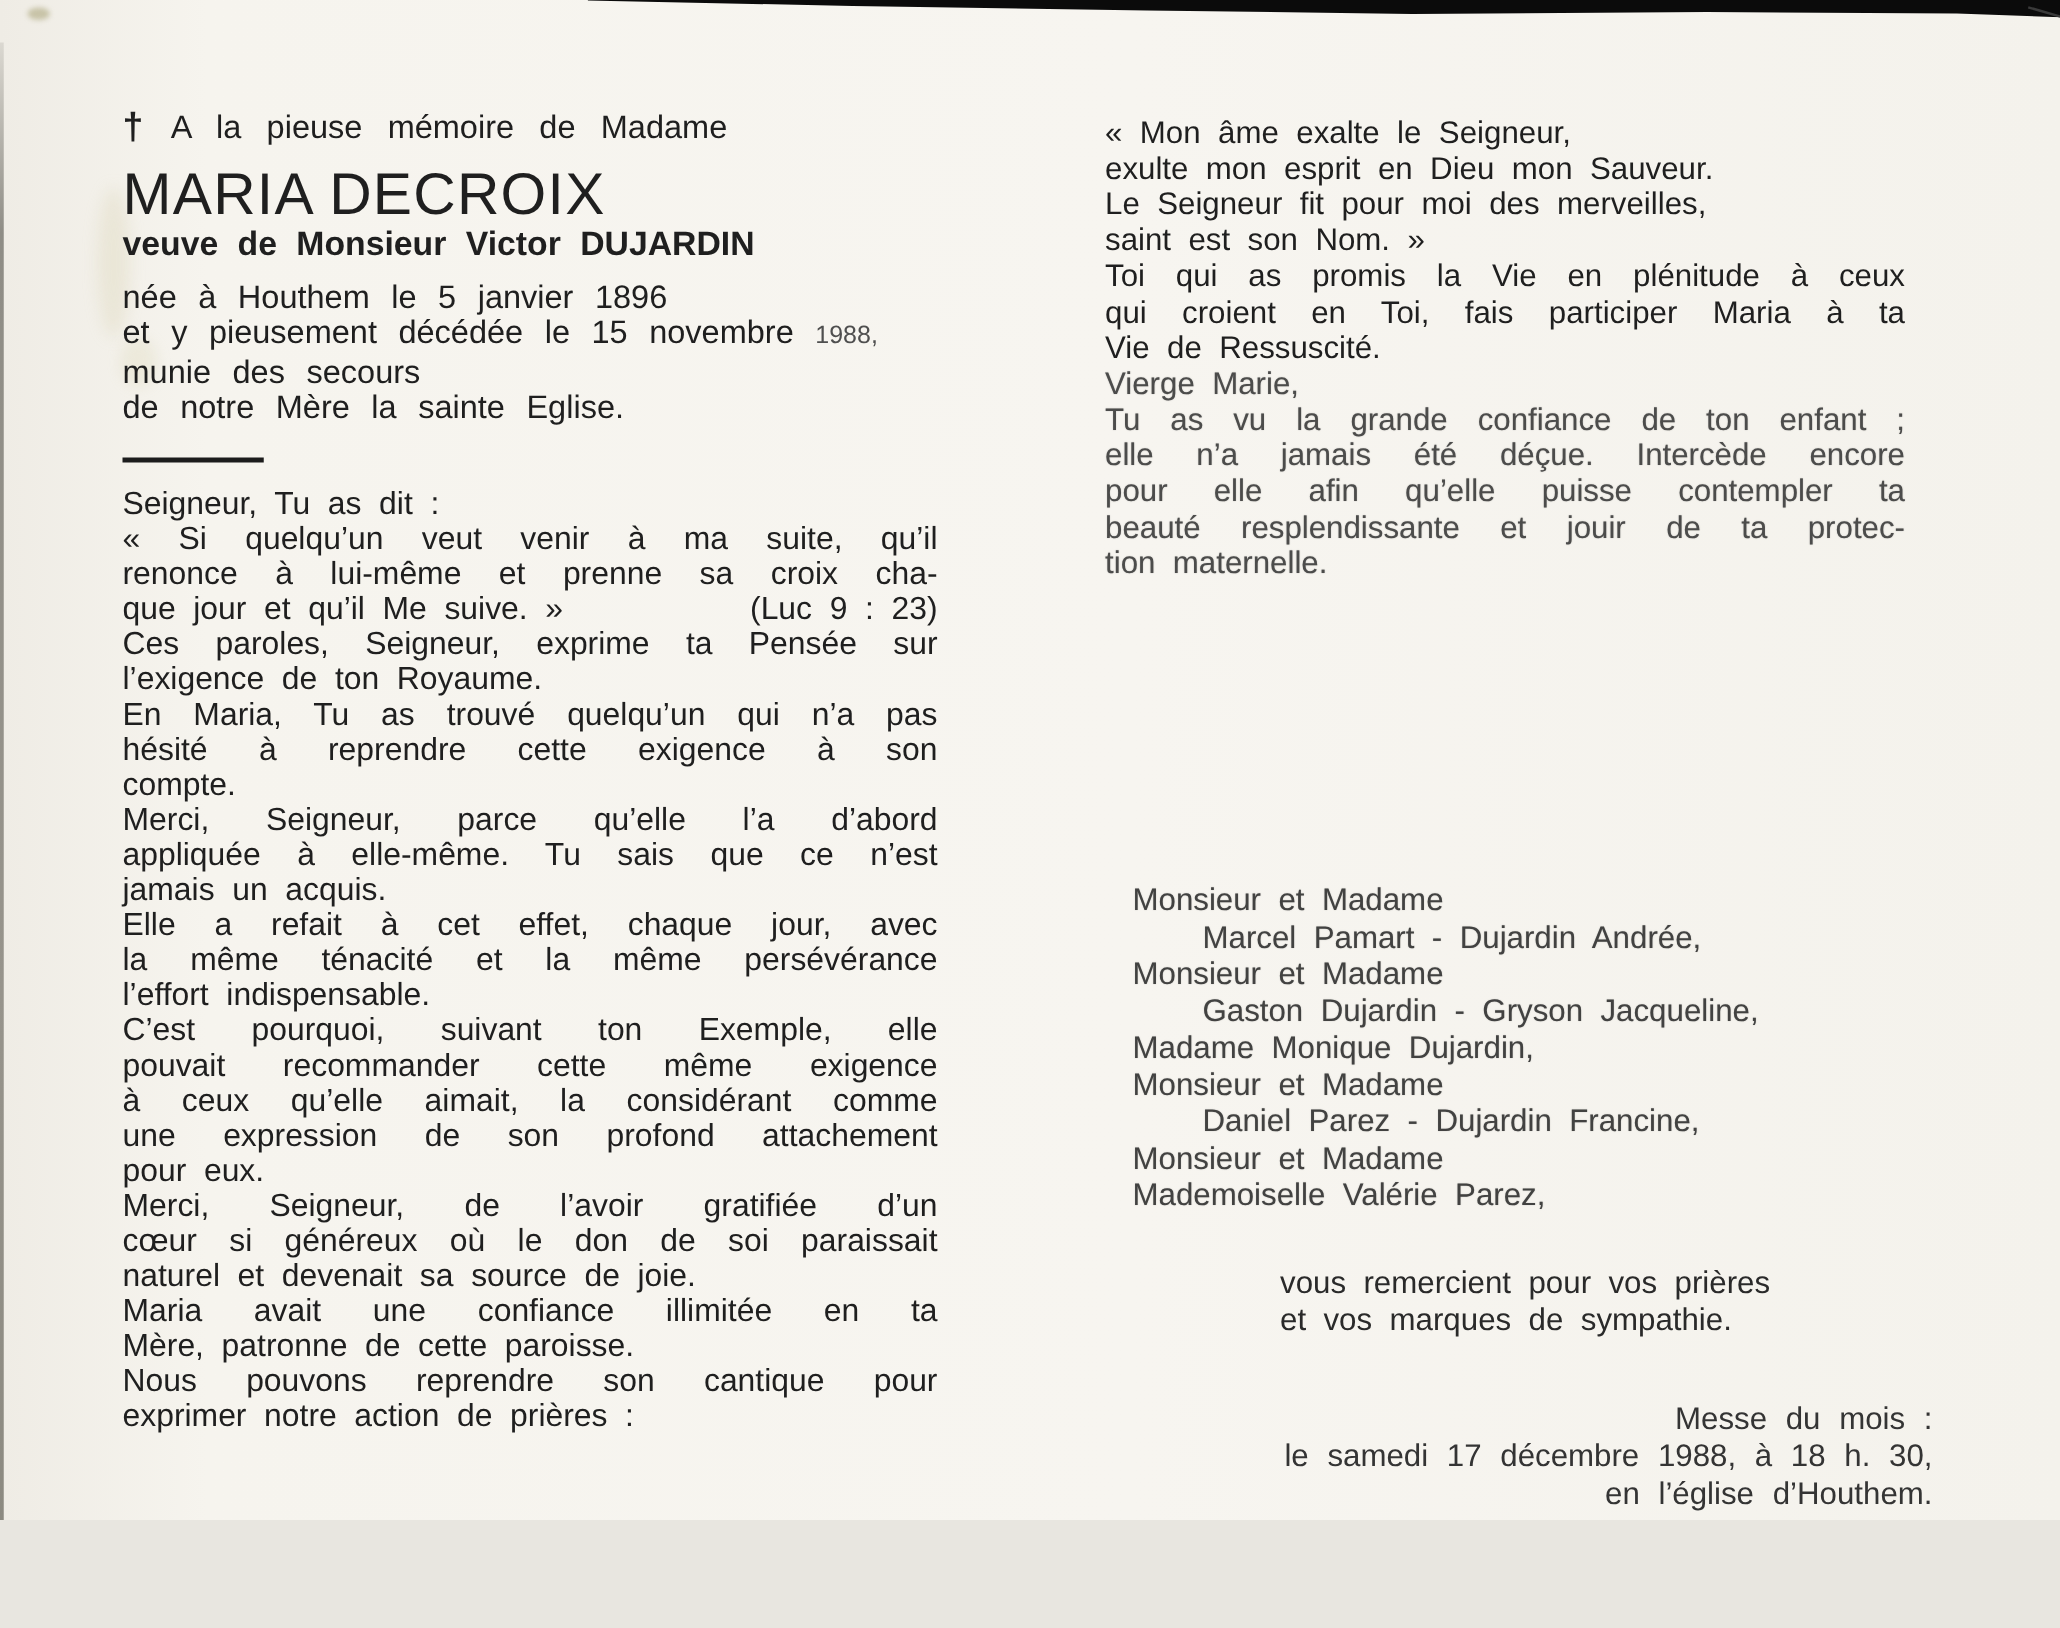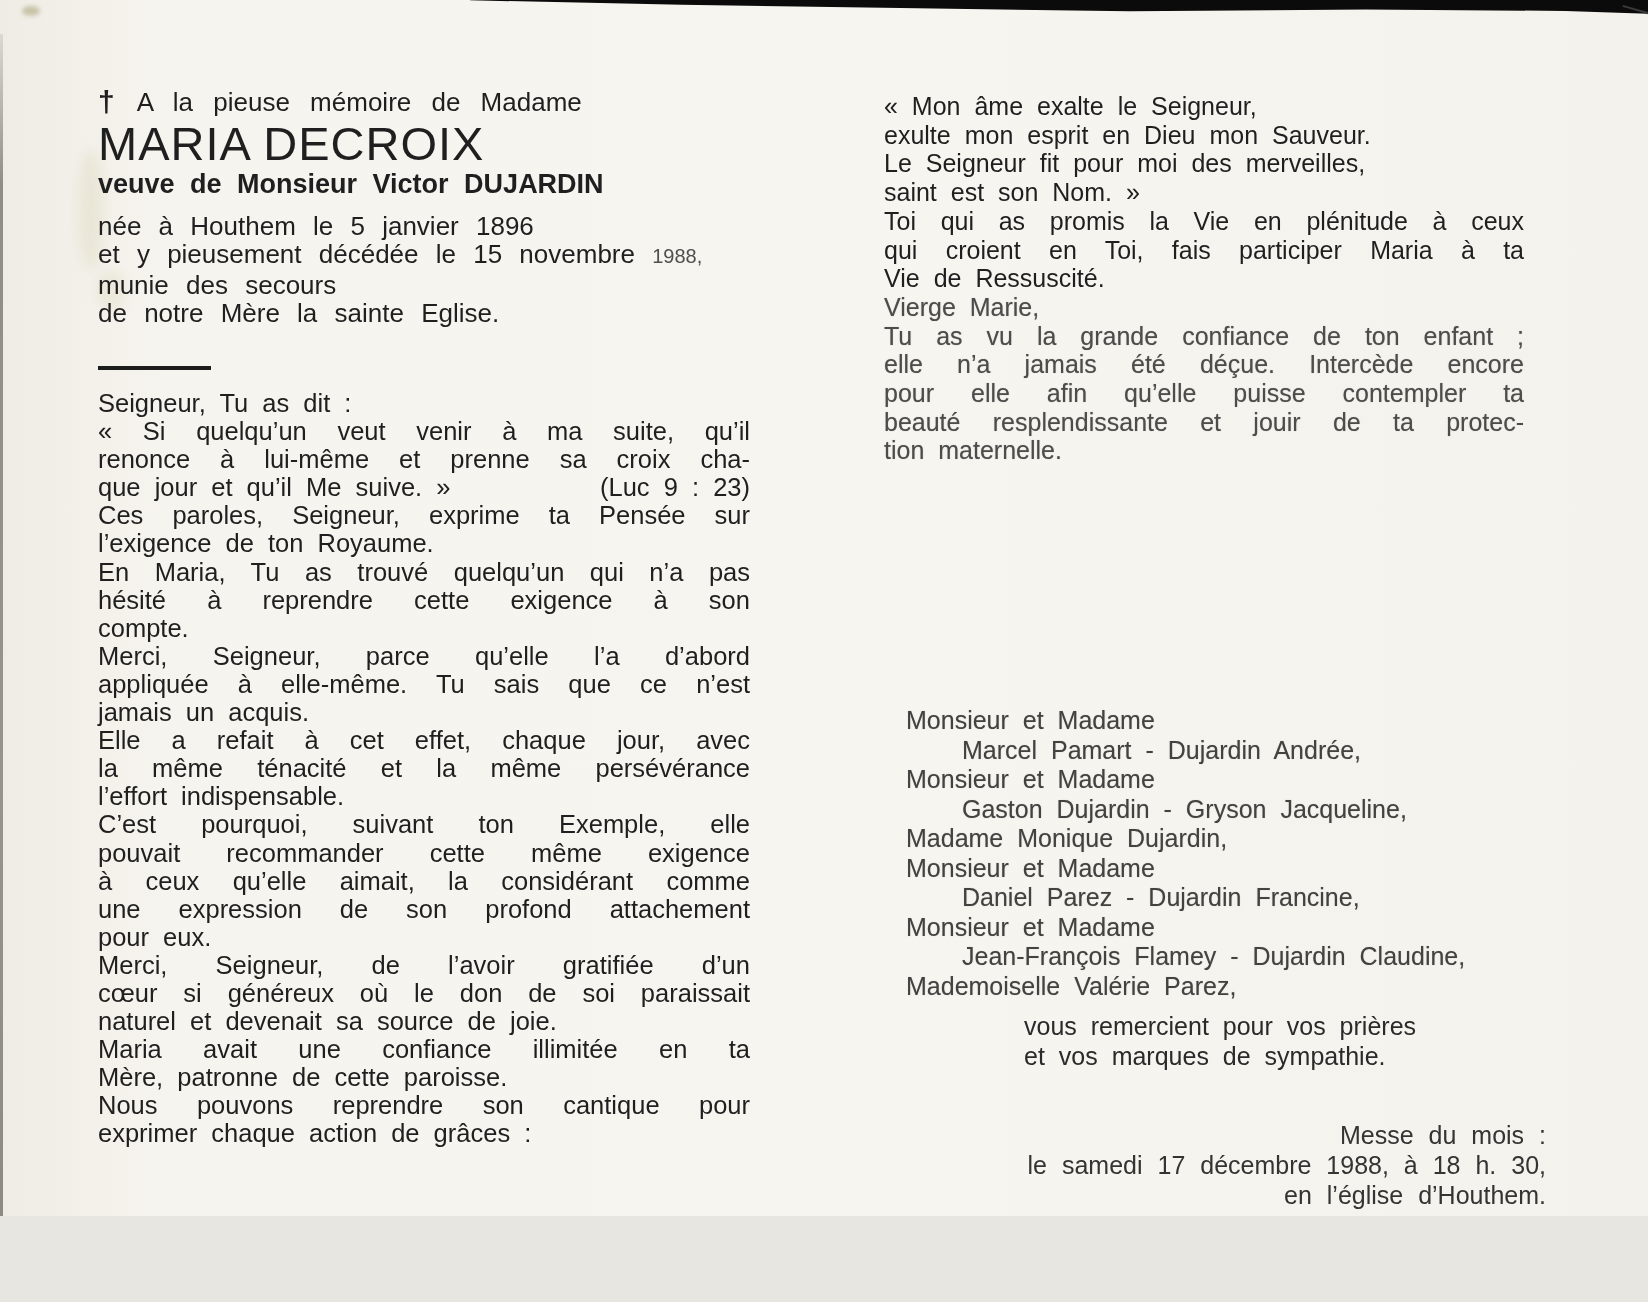--- a/index.html
+++ b/index.html
@@ -27,21 +27,21 @@
     background:rgba(150,145,90,.45);filter:blur(2px);}
   .stain-b{position:absolute;left:78px;top:150px;width:26px;height:120px;border-radius:50%;
     background:rgba(206,198,150,.22);filter:blur(6px);}
   .stain-c{position:absolute;left:96px;top:270px;width:30px;height:40px;border-radius:50%;
     background:rgba(206,198,150,.18);filter:blur(5px);}
 
   
   .hdr{position:absolute;left:98px;top:86px;width:680px;}
   .hdr-intro{font-size:26px;line-height:30px;word-spacing:13px;white-space:nowrap;}
   .dagger{display:inline-block;font-size:30px;font-weight:700;margin-right:22px;transform:translateY(1px);}
-  .dec-name{font-size:47px;line-height:50px;letter-spacing:1px;margin-top:2px;white-space:nowrap;}
+  .dec-name{font-size:47px;line-height:50px;letter-spacing:1px;margin-top:14px;white-space:nowrap;}
   .widow{font-size:27px;font-weight:700;line-height:30px;word-spacing:8px;white-space:nowrap;}
   .vitals{margin-top:13px;font-size:26px;line-height:28.3px;word-spacing:10px;}
   .vitals .vl{white-space:nowrap;}
   .typed{color:#4f4f4f;font-size:20px;}
   .rule{position:absolute;left:98px;top:366px;width:113px;height:4px;background:#1c1c1c;}
 
   .lbody{position:absolute;left:98px;top:389px;width:652px;font-size:25.5px;line-height:28.1px;word-spacing:7px;}
   .line{display:block;}
   .j{text-align:justify;text-align-last:justify;text-justify:inter-word;}
   .split{display:flex;justify-content:space-between;}
@@ -113,21 +113,21 @@
     <div class="line j">pouvait recommander cette même exigence</div>
     <div class="line j">à ceux qu’elle aimait, la considérant comme</div>
     <div class="line j">une expression de son profond attachement</div>
     <div class="line">pour eux.</div>
     <div class="line j">Merci, Seigneur, de l’avoir gratifiée d’un</div>
     <div class="line j">cœur si généreux où le don de soi paraissait</div>
     <div class="line">naturel et devenait sa source de joie.</div>
     <div class="line j">Maria avait une confiance illimitée en ta</div>
     <div class="line">Mère, patronne de cette paroisse.</div>
     <div class="line j">Nous pouvons reprendre son cantique pour</div>
-    <div class="line">exprimer chaque action de grâces :</div>
+    <div class="line">exprimer notre action de prières :</div>
   </div>
 
   <div class="cant">
     <div class="line">« Mon âme exalte le Seigneur,</div>
     <div class="line">exulte mon esprit en Dieu mon Sauveur.</div>
     <div class="line">Le Seigneur fit pour moi des merveilles,</div>
     <div class="line">saint est son Nom. »</div>
     <div class="line j">Toi qui as promis la Vie en plénitude à ceux</div>
     <div class="line j">qui croient en Toi, fais participer Maria à ta</div>
     <div class="line">Vie de Ressuscité.</div>
@@ -141,21 +141,20 @@
 
   <div class="fam">
     <div class="line">Monsieur et Madame</div>
     <div class="line ind">Marcel Pamart - Dujardin Andrée,</div>
     <div class="line">Monsieur et Madame</div>
     <div class="line ind">Gaston Dujardin - Gryson Jacqueline,</div>
     <div class="line">Madame Monique Dujardin,</div>
     <div class="line">Monsieur et Madame</div>
     <div class="line ind">Daniel Parez - Dujardin Francine,</div>
     <div class="line">Monsieur et Madame</div>
-    <div class="line ind">Jean-François Flamey - Dujardin Claudine,</div>
     <div class="line">Mademoiselle Valérie Parez,</div>
   </div>
 
   <div class="thanks">
     <div class="line">vous remercient pour vos prières</div>
     <div class="line">et vos marques de sympathie.</div>
   </div>
 
   <div class="mass">
     <div class="line">Messe du mois :</div>

